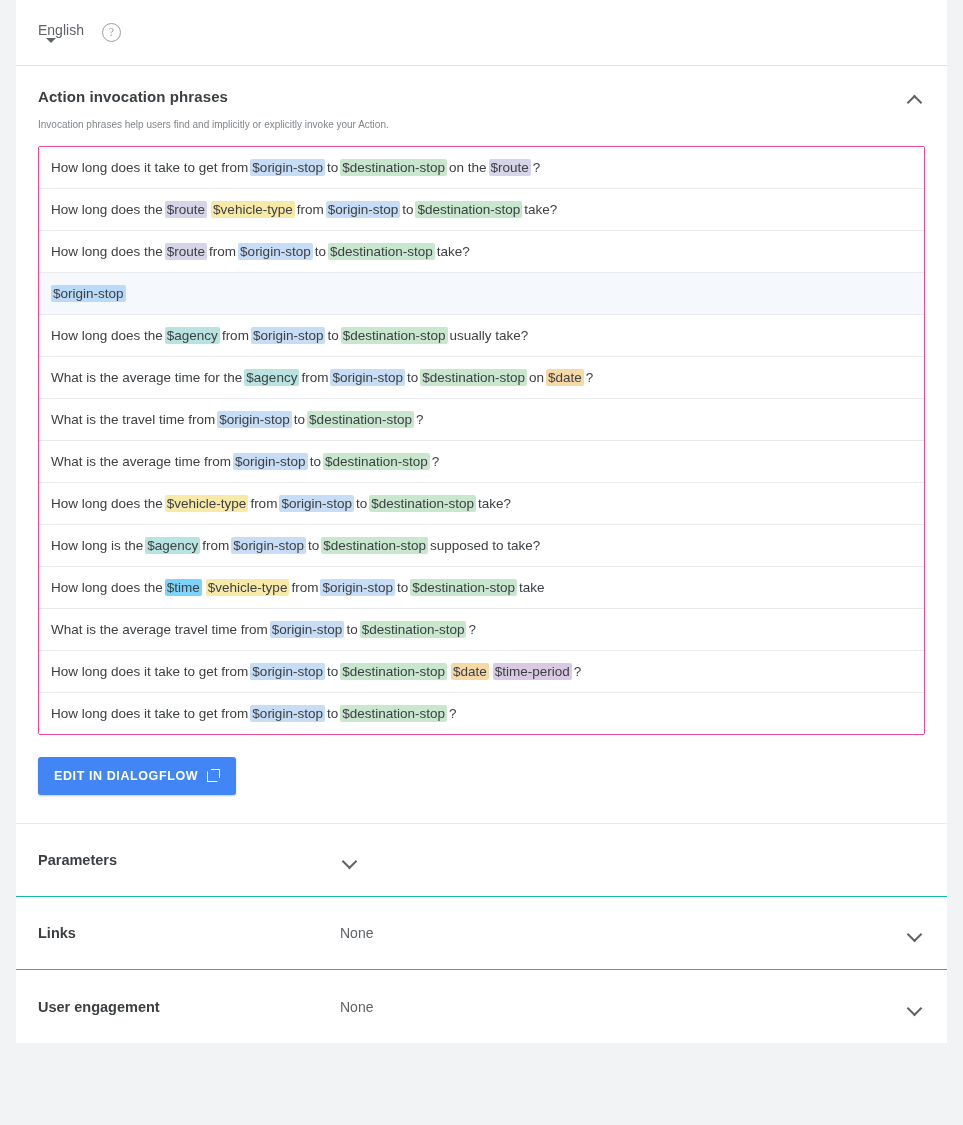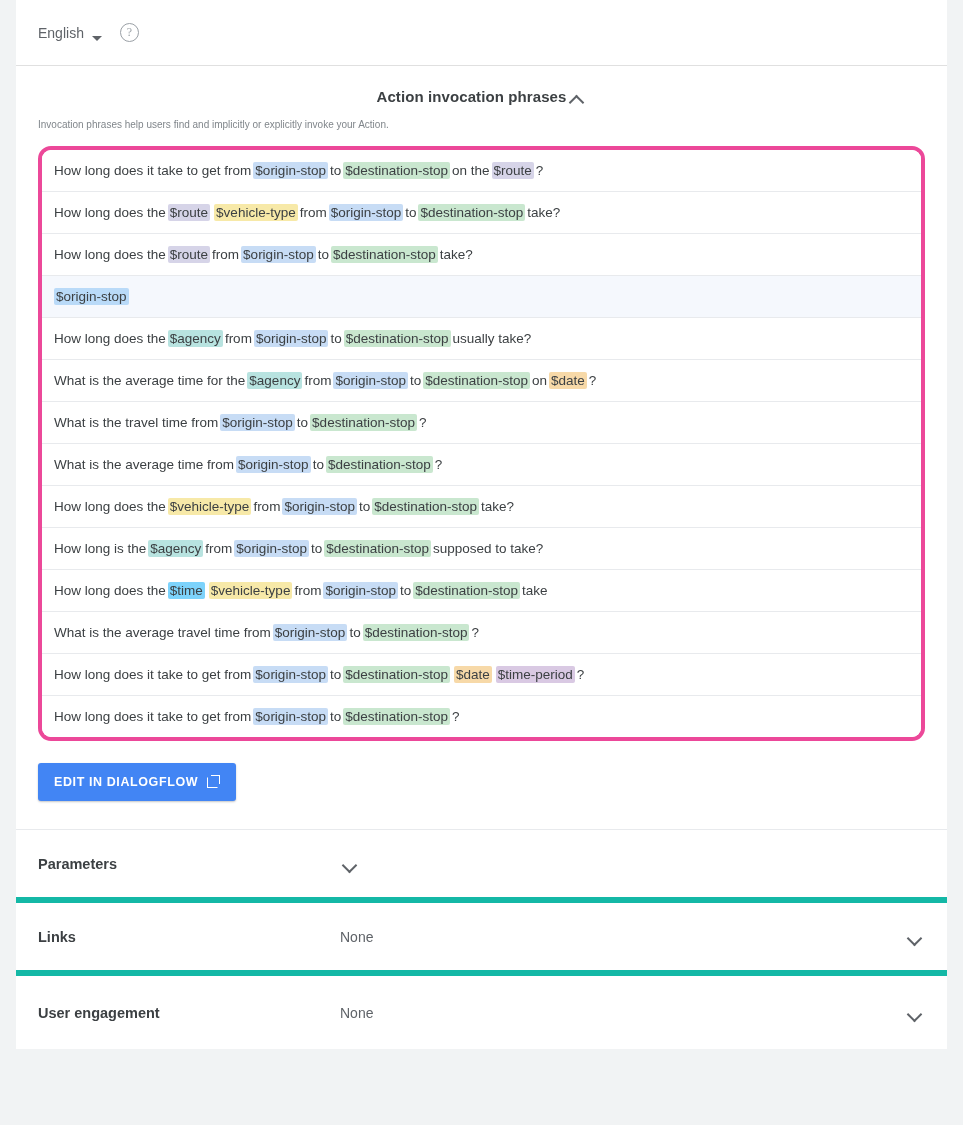--- a/index.html
+++ b/index.html
@@ -24,24 +24,25 @@
     background: #fafafa;
     border-bottom: 1px solid #e0e0e0;
     height: 66px;
     display: flex;
     align-items: center;
     padding: 0 22px;
     box-sizing: border-box;
   }
   .lang-select {
     display: flex;
-    align-items: flex-end;
+    align-items: flex-start;
     cursor: pointer;
     color: #5f6368;
     font-size: 14px;
+    flex-direction: column;
   }
   .lang-select .caret {
     margin-left: 8px;
     width: 0; height: 0;
     border-left: 5px solid transparent;
     border-right: 5px solid transparent;
     border-top: 5px solid #5f6368;
   }
   .help-icon {
     margin-left: 18px;
@@ -61,21 +62,21 @@
     background: #ffffff;
     box-sizing: border-box;
   }
   .card.invocation {
     padding: 22px 22px 28px 22px;
     border-bottom: 1px solid #e8eaed;
   }
   .card-header-row {
     display: flex;
     align-items: flex-start;
-    justify-content: center;
+    justify-content: space-between;
   }
   .card-title {
     font-size: 15px;
     font-weight: bold;
     color: #3c4043;
     letter-spacing: .1px;
   }
   .card-sub {
     font-size: 10px;
     color: #80868b;
@@ -97,22 +98,22 @@
     border-bottom: 2px solid #5f6368;
     transform: rotate(45deg);
   }
   .chevron.up::before {
     top: 9px;
     transform: rotate(-135deg);
   }
 
   
   .phrase-table {
-    border: 4px solid #ec4899;
-    border-radius: 13px;
+    border: 1px solid #ec4899;
+    border-radius: 2px;
     overflow: hidden;
   }
   .phrase-row {
     padding: 0 11px;
     height: 41px;
     display: flex;
     align-items: center;
     border-bottom: 1px solid #e8eaed;
     font-size: 13.5px;
     color: #3c4043;
@@ -171,21 +172,21 @@
     border-left: none;
   }
 
   
   .section-row {
     background: #fff;
     height: 73px;
     display: flex;
     align-items: center;
     padding: 0 22px;
-    border-bottom: 6px solid #14b8a6;
+    border-bottom: 1px solid #14b8a6;
     box-sizing: border-box;
     cursor: pointer;
   }
   .section-row:last-child { border-bottom: none; }
   .section-label {
     font-size: 14.5px;
     font-weight: bold;
     color: #3c4043;
     width: 302px;
     flex: 0 0 auto;

